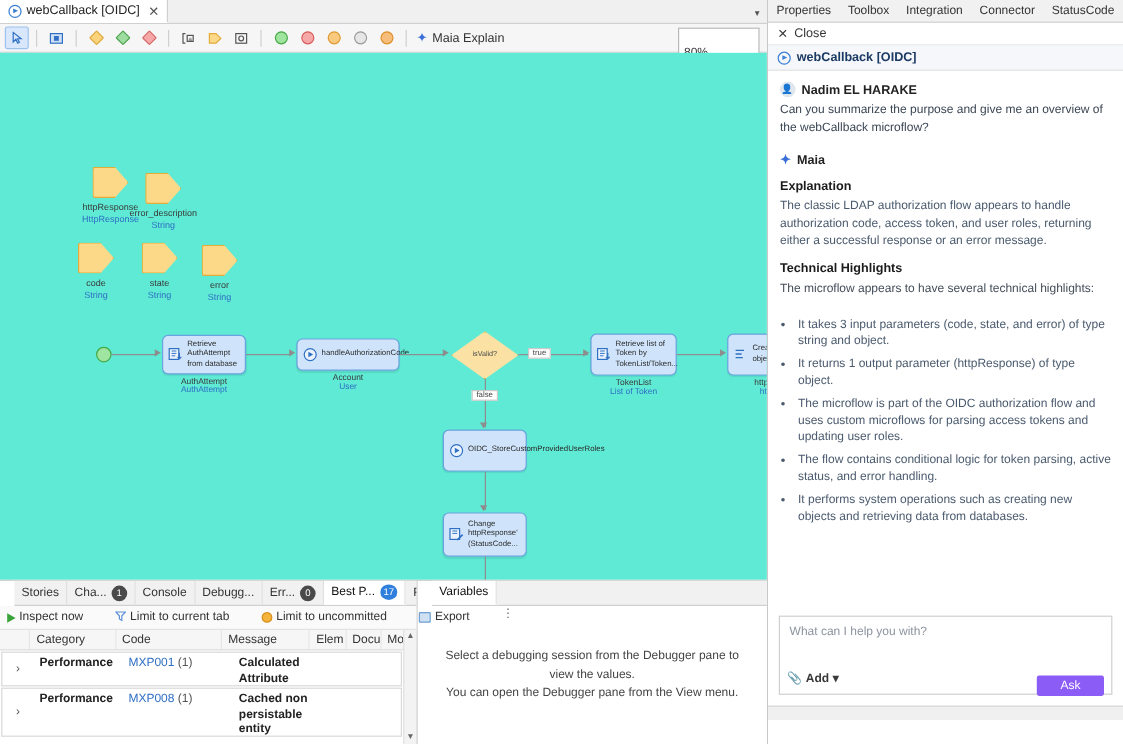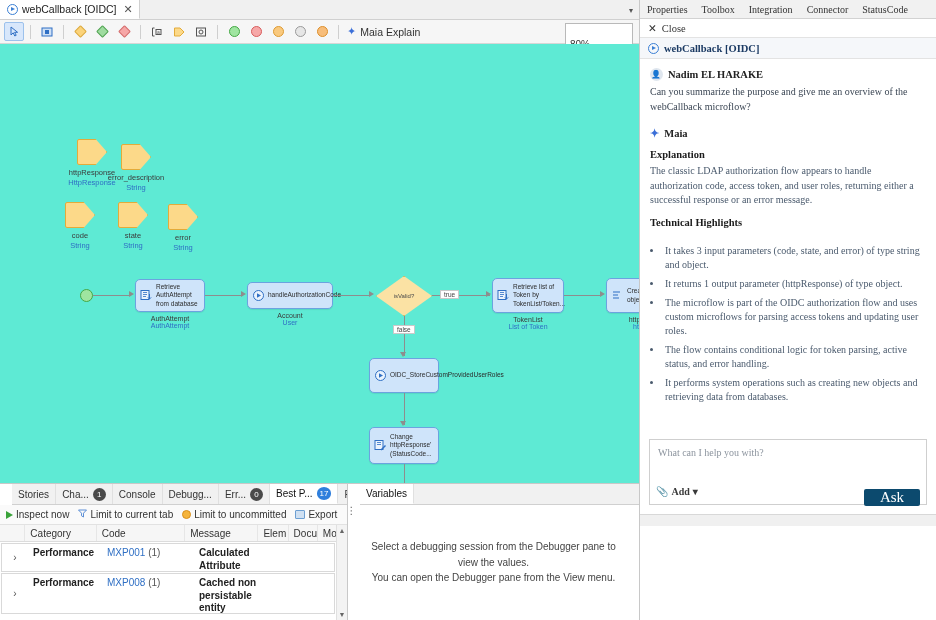--- a/index.html
+++ b/index.html
@@ -99,21 +99,21 @@
   .dtabs { height: 21px; background: #f1f1f1; border-bottom: 1px solid #d0d0d0;
            display: flex; align-items: stretch; overflow: hidden; margin-left: 12px; }
   .dtab { display: flex; align-items: center; gap: 4px; padding: 0 6px;
           font-size: 10px; color: #333; border-right: 1px solid #e0e0e0; white-space: nowrap; }
   .dtab.active { background: #fff; border-bottom: 1px solid #fff; color: #111; }
   .badge { min-width: 13px; height: 13px; border-radius: 50%; color: #fff;
            font-size: 8px; display: inline-flex; align-items: center;
            justify-content: center; padding: 0 3px; }
 
   .dbar { height: 20px; background: #fafafa; border-bottom: 1px solid #e2e2e2;
-          display: flex; gap: 9px; padding: 0 6px; font-size: 10px; }
+          display: flex; gap: 27px; padding: 0 6px; font-size: 10px; }
   .dbar .it { display: flex; align-items: center; gap: 3px; color: #333; white-space: nowrap; }
   .play { width: 0; height: 0; border-left: 7px solid #3aa33a;
           border-top: 4px solid transparent; border-bottom: 4px solid transparent; }
   .ocircle { width: 9px; height: 9px; border-radius: 50%; background: #f5b43c; border: 1px solid #d98f1c; }
   .expicon { width: 10px; height: 9px; background: #cfe0f2; border: 1px solid #6d9fd2; border-radius: 1px; }
   .vdots { color: #666; font-size: 10px; }
 
   .tbl { flex: 1; overflow: hidden; position: relative; }
   .thead { display: flex; height: 17px; background: #f6f6f6; border-bottom: 1px solid #dcdcdc;
            font-size: 10px; color: #333; align-items: center; }
@@ -133,21 +133,21 @@
   .vscroll { position: absolute; right: 0; top: 0; width: 11px; height: 100%;
              background: #f3f3f3; border-left: 1px solid #e0e0e0; }
   .vscroll .up, .vscroll .dn { height: 11px; display: flex; align-items: center;
              justify-content: center; font-size: 7px; color: #666; }
 
   .varmsg { flex: 1; display: flex; flex-direction: column; align-items: center;
             justify-content: center; text-align: center; font-size: 10px;
             color: #444; line-height: 1.55; padding: 0 14px; }
 
   
-  #right { width: 296px; height: 526px; display: flex; flex-direction: column; background: #fff; font-family: Liberation Serif, serif; }
+  #right { width: 296px; height: 600px; display: flex; flex-direction: column; background: #fff; }
   .rtabs { height: 19px; background: #f1f1f1; border-bottom: 1px solid #d2d2d2;
            display: flex; align-items: stretch; }
   .rtab { padding: 0 7px; display: flex; align-items: center; font-size: 10px;
           color: #333; white-space: nowrap; }
   .rclose { height: 19px; display: flex; align-items: center; gap: 5px;
             padding: 0 8px; font-size: 10.5px; color: #333;
             border-bottom: 1px solid #e3e3e3; }
   .rdoc { height: 21px; display: flex; align-items: center; gap: 5px; padding: 0 8px;
           background: #f5f7fa; border-bottom: 1px solid #e3e3e3;
           font-size: 10.5px; font-weight: bold; color: #1b3a63; }
@@ -172,22 +172,22 @@
   ul.blist li { font-size: 10px; color: #4a5a6d; line-height: 1.4;
                 margin-bottom: 5px; padding-left: 2px; }
 
   .composer { margin: 6px 9px 9px 9px; border: 1px solid #cfcfcf; background: #fff;
               height: 66px; position: relative; }
   .ctext { position: absolute; top: 7px; left: 8px; font-size: 10px; color: #8c949e; }
   .cfoot { position: absolute; left: 0; right: 0; bottom: 0; height: 26px;
            display: flex; align-items: center; justify-content: space-between; padding: 0 6px; }
   .addbtn { display: flex; align-items: center; gap: 3px; font-size: 10px;
             font-weight: bold; color: #3a3a3a; }
-  .askbtn { width: 56px; height: 17px; background: #0c4a6e; color: #fff;
-            font-size: 15px; display: flex; align-items: center;
+  .askbtn { width: 56px; height: 17px; background: #8b5cf6; color: #fff;
+            font-size: 10px; display: flex; align-items: center;
             justify-content: center; border-radius: 2px; margin-top: 12px; }
   .statusbar { height: 12px; background: #f0f0f0; border-top: 1px solid #d8d8d8; }
 </style>
 </head>
 <body>
 
 <div id="app">
 
   <div id="left">
 
@@ -567,20 +567,21 @@
 
       <div class="who">
         <span class="sparkle">✦</span>
         <span>Maia</span>
       </div>
 
       <div class="sec-h">Explanation</div>
       <div class="sec-p">The classic LDAP authorization flow appears to handle authorization code, access token, and user roles, returning either a successful response or an error message.</div>
 
       <div class="sec-h">Technical Highlights</div>
+      <div class="sec-p dark">The microflow appears to have several technical highlights:</div>
       <ul class="blist">
         <li>It takes 3 input parameters (code, state, and error) of type string and object.</li>
         <li>It returns 1 output parameter (httpResponse) of type object.</li>
         <li>The microflow is part of the OIDC authorization flow and uses custom microflows for parsing access tokens and updating user roles.</li>
         <li>The flow contains conditional logic for token parsing, active status, and error handling.</li>
         <li>It performs system operations such as creating new objects and retrieving data from databases.</li>
       </ul>
     </div>
 
     <div class="composer">

